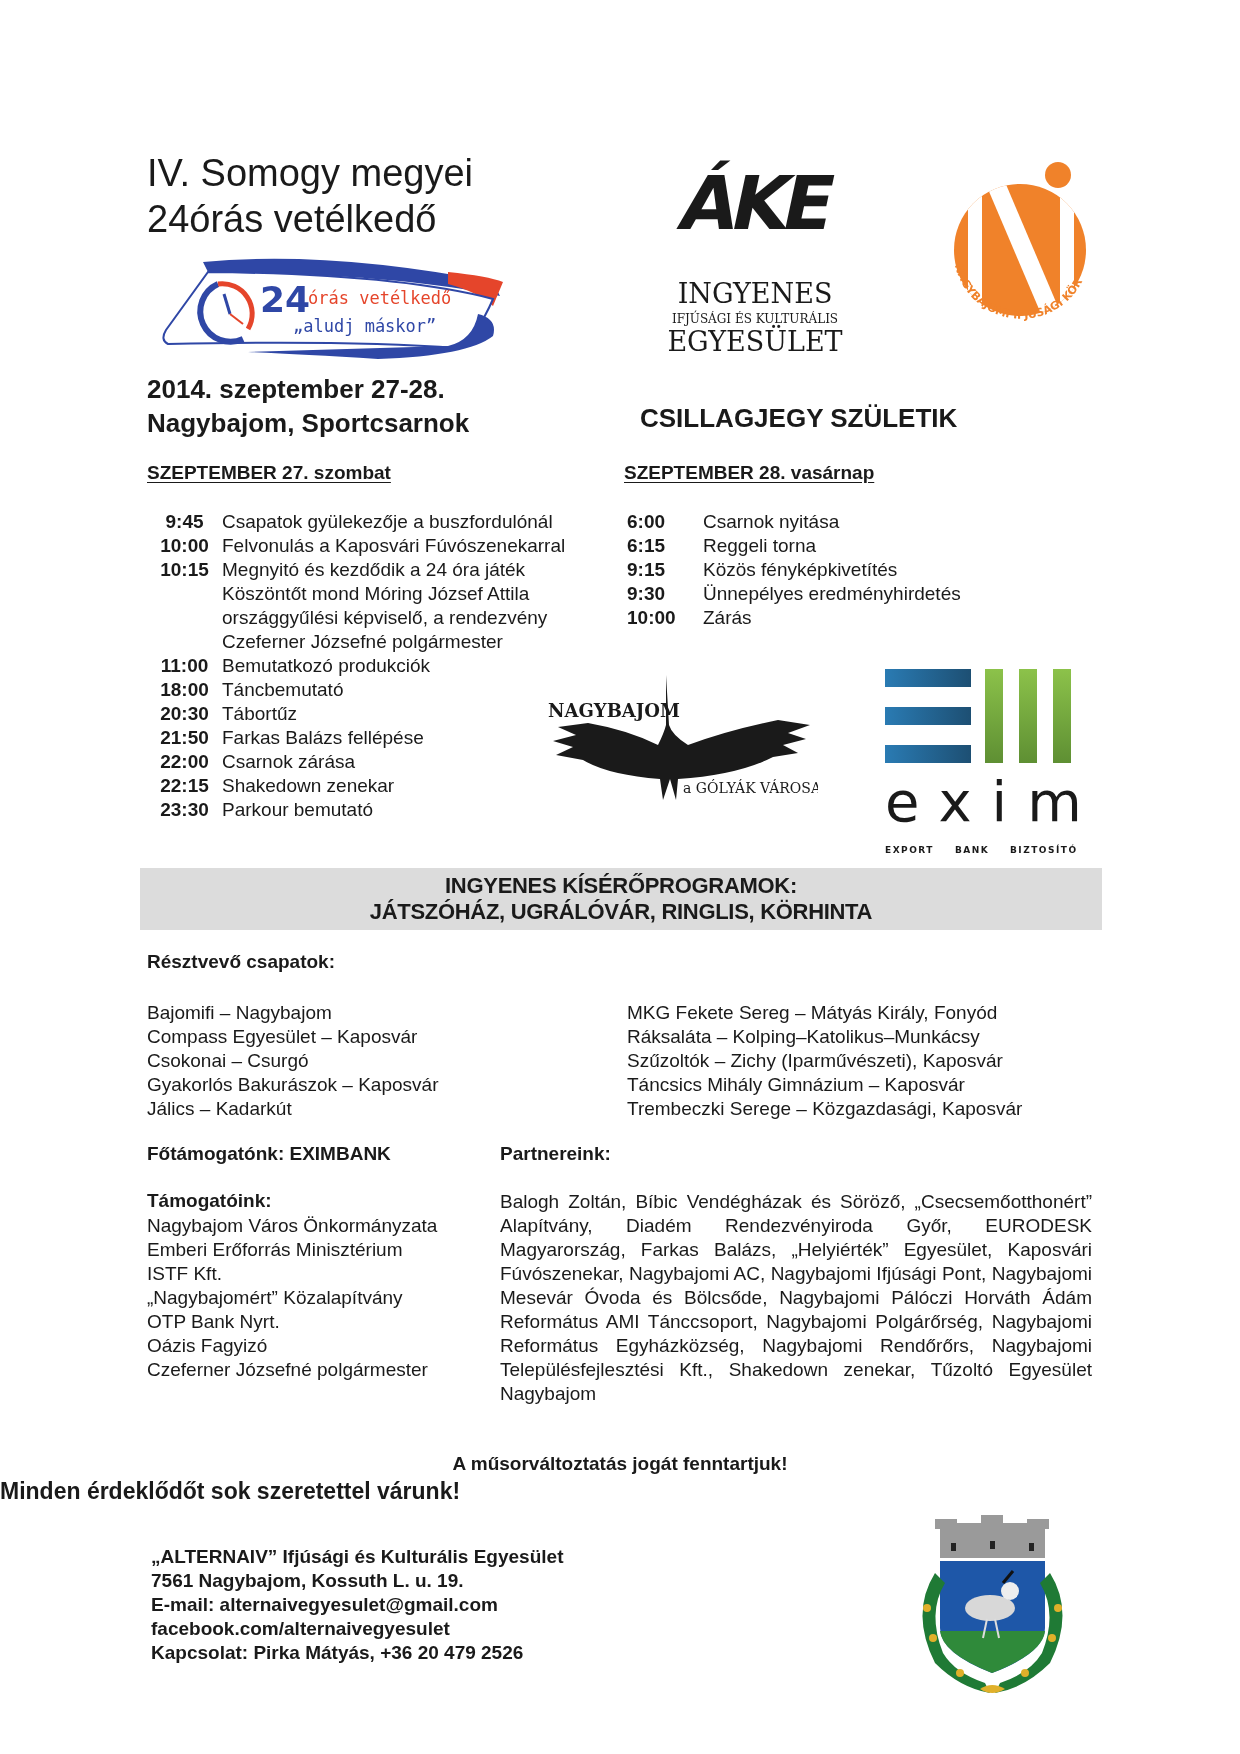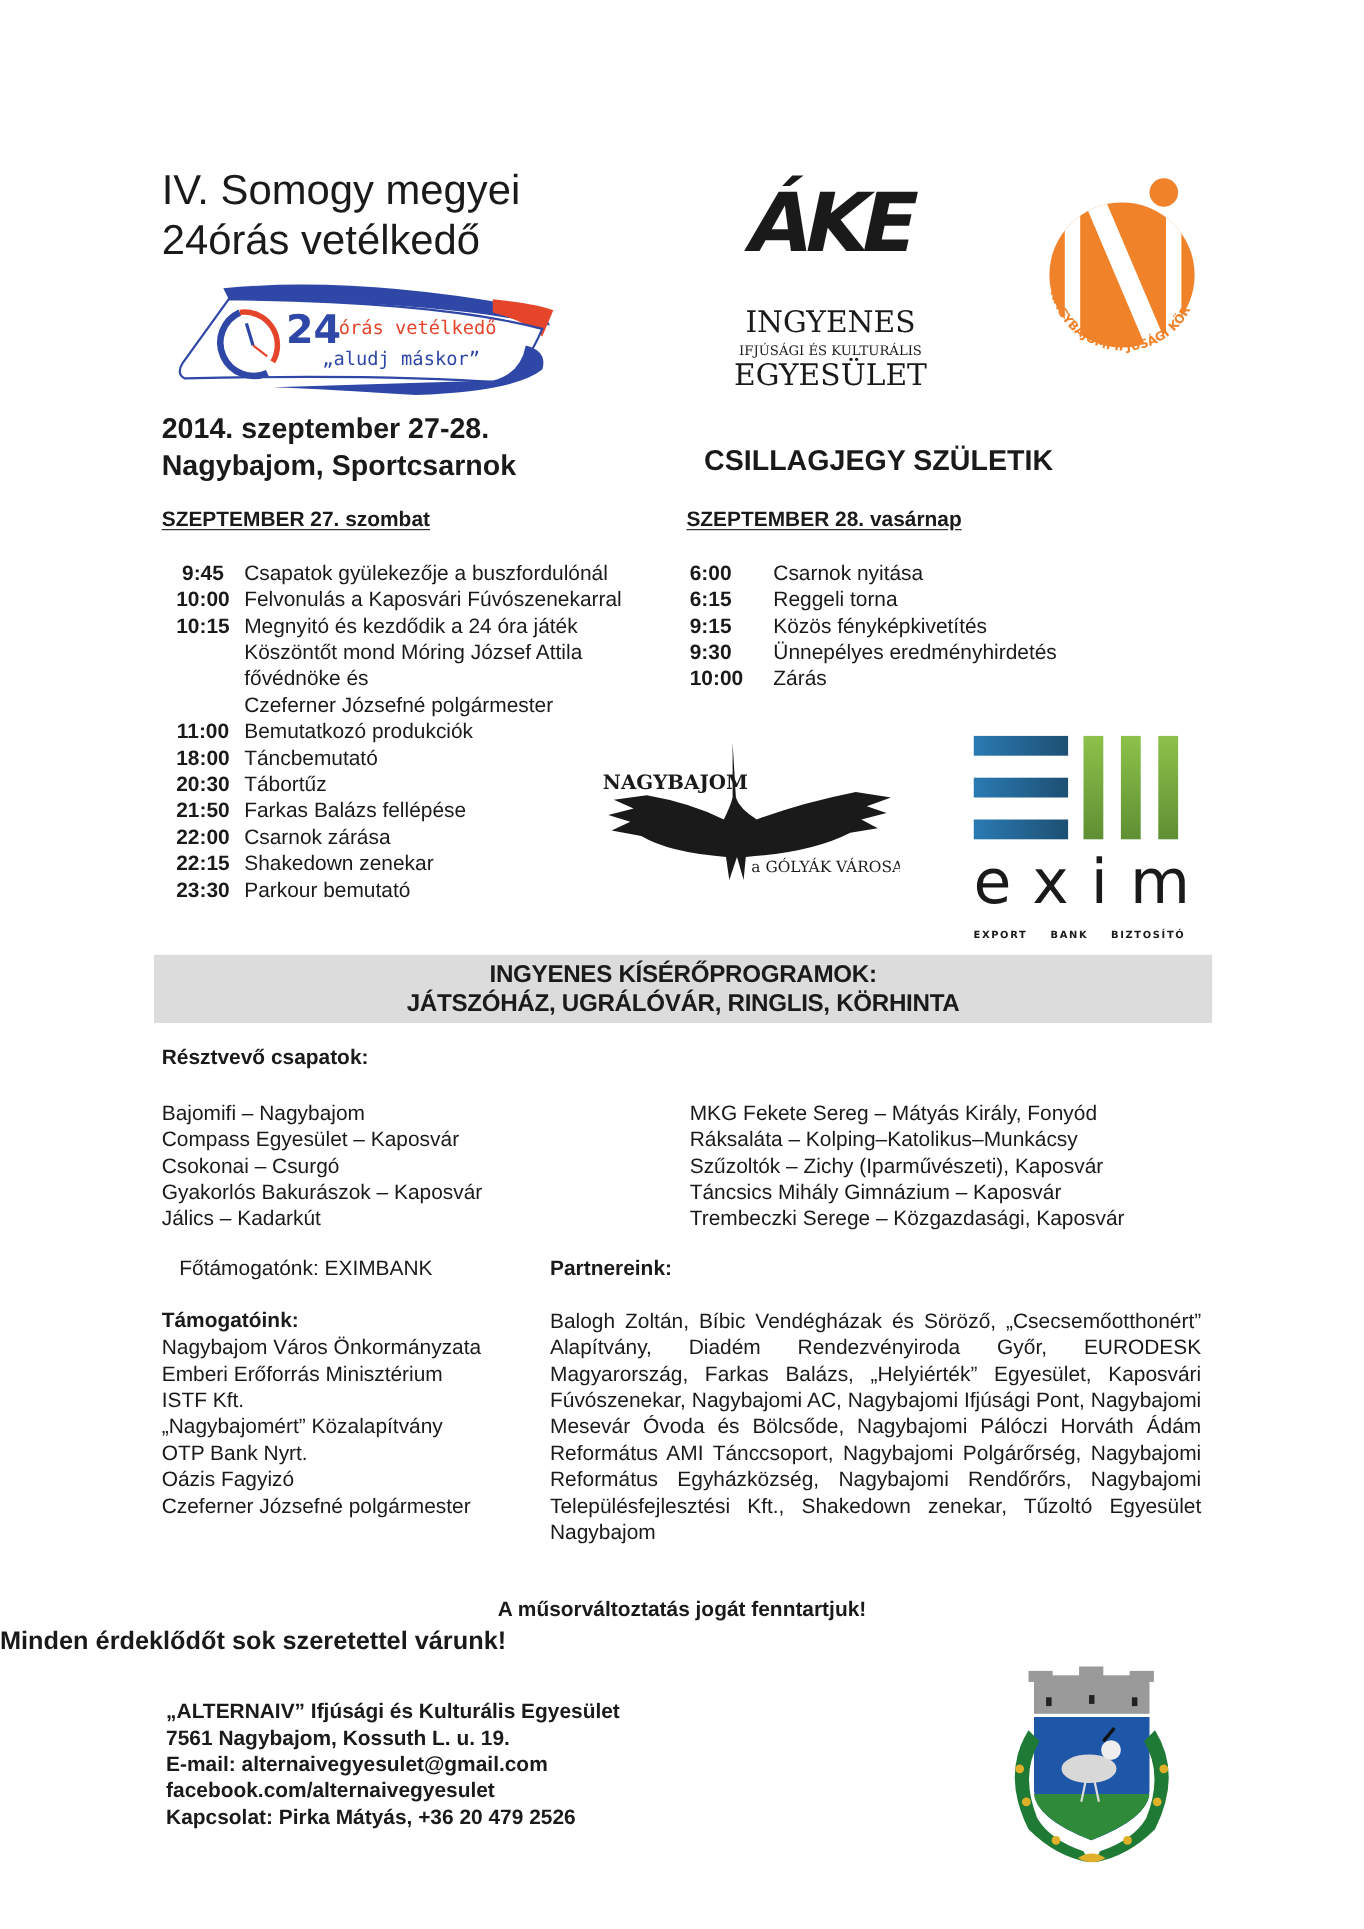--- a/index.html
+++ b/index.html
@@ -31,21 +31,21 @@
 
   .banner { left: 140px; top: 868px; width: 962px; height: 62px; background: #dcdcdc;
             text-align: center; font-size: 22px; font-weight: bold; line-height: 26px; padding-top: 5px;
             box-sizing: border-box; letter-spacing: -0.3px; }
 
   .h-teams { left: 147px; top: 951px; font-size: 19px; font-weight: bold; }
   .list { font-size: 19px; line-height: 24px; }
   .teamsL { left: 147px; top: 1001px; }
   .teamsR { left: 627px; top: 1001px; }
 
-  .mainsponsor { left: 147px; top: 1143px; font-size: 19px; font-weight: normal; margin-left: 16px; }
+  .mainsponsor { left: 147px; top: 1143px; font-size: 19px; font-weight: bold; }
   .h-support { left: 147px; top: 1190px; font-size: 19px; font-weight: bold; }
   .supporters { left: 147px; top: 1214px; }
   .h-partners { left: 500px; top: 1143px; font-size: 19px; font-weight: bold; }
   .partners { left: 500px; top: 1190px; width: 592px; font-size: 19px; line-height: 24px; text-align: justify; }
 
   .notice1 { left: 0; width: 1240px; top: 1453px; text-align: center; font-size: 19px; font-weight: bold; }
   .notice2 { left: 0; width: 1204px; top: 1478px; text-align: left; font-size: 23px; font-weight: bold; }
 
   .contact { left: 151px; top: 1545px; font-size: 19px; font-weight: bold; line-height: 24px; }
   .crest { left: 905px; top: 1513px; width: 175px; height: 190px; }
@@ -120,21 +120,24 @@
     <div class="row">
       <span class="t">10:15</span>
       <span class="d">Megnyitó és kezdődik a 24 óra játék</span>
     </div>
     <div class="row">
       <span class="t"></span>
       <span class="d">Köszöntőt mond Móring József Attila</span>
     </div>
     <div class="row">
       <span class="t"></span>
-      <span class="d">fővédnöke és</span>
+      <span class="d">országgyűlési képviselő, a rendezvény</span>
+    </div>
+    <div class="row">
+      <span class="t"></span>
     </div>
     <div class="row">
       <span class="t"></span>
       <span class="d">Czeferner Józsefné polgármester</span>
     </div>
     <div class="row">
       <span class="t">11:00</span>
       <span class="d">Bemutatkozó produkciók</span>
     </div>
     <div class="row">

